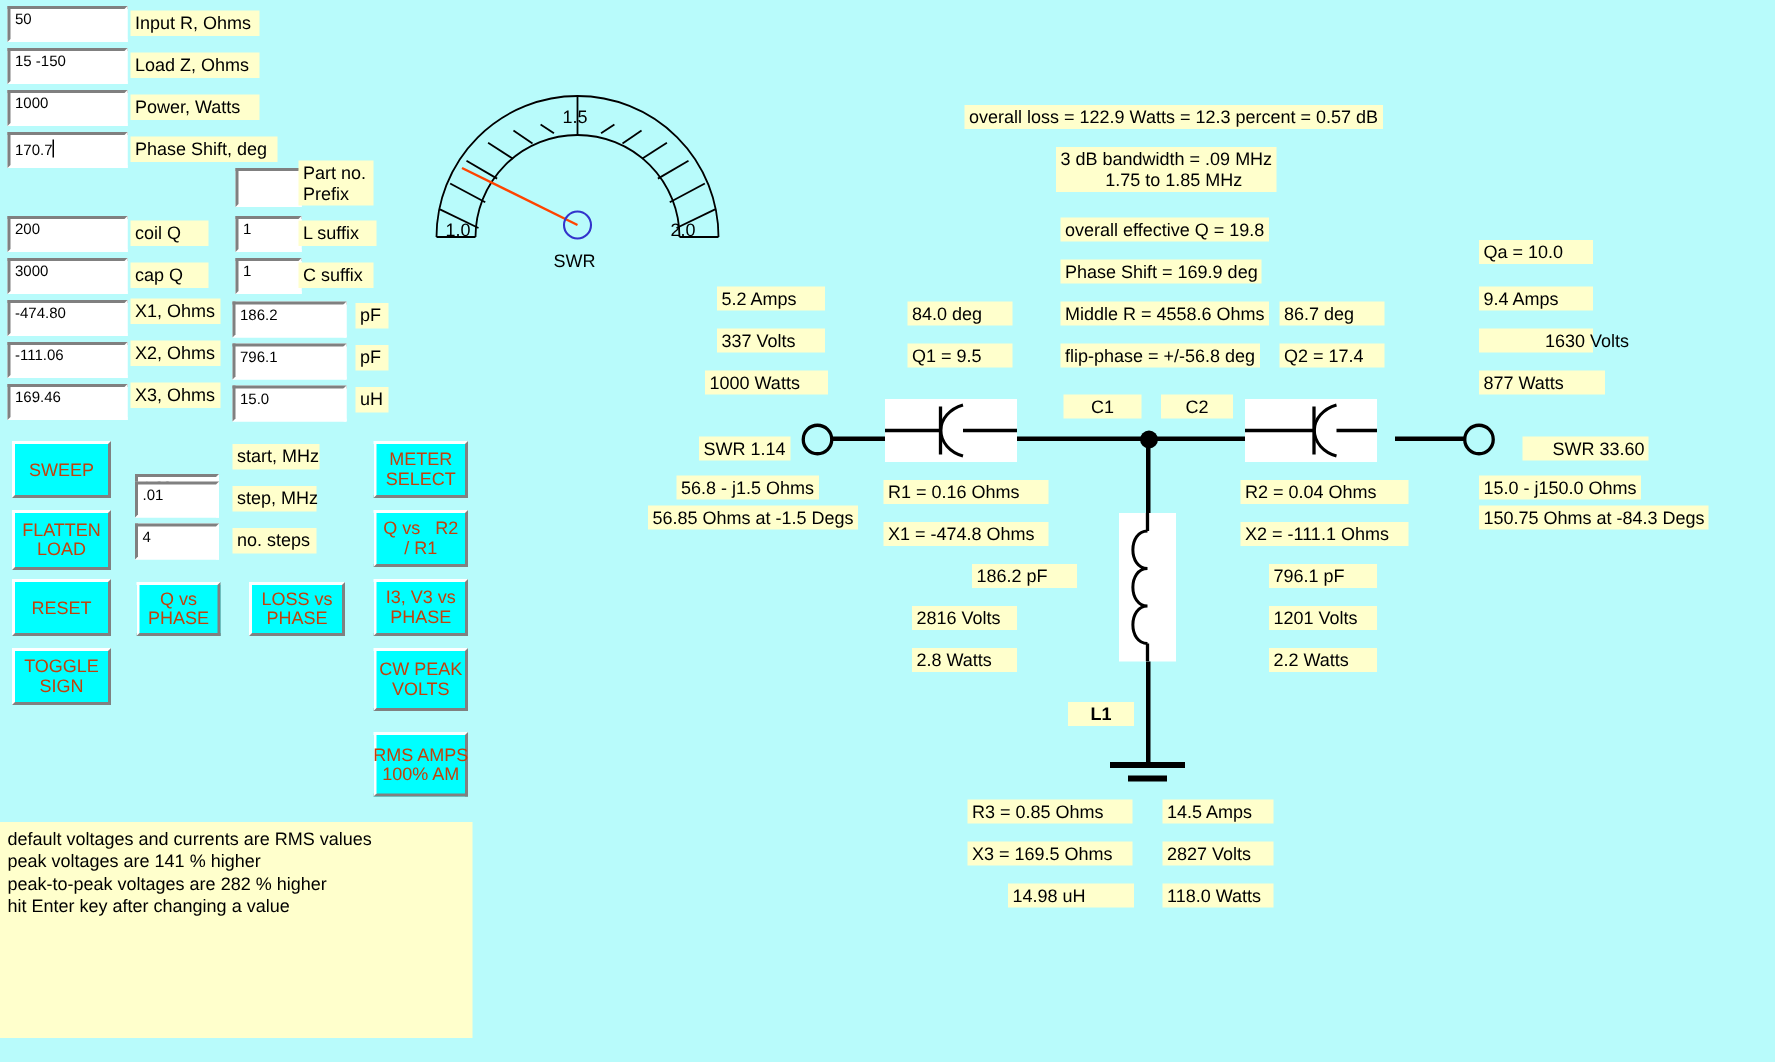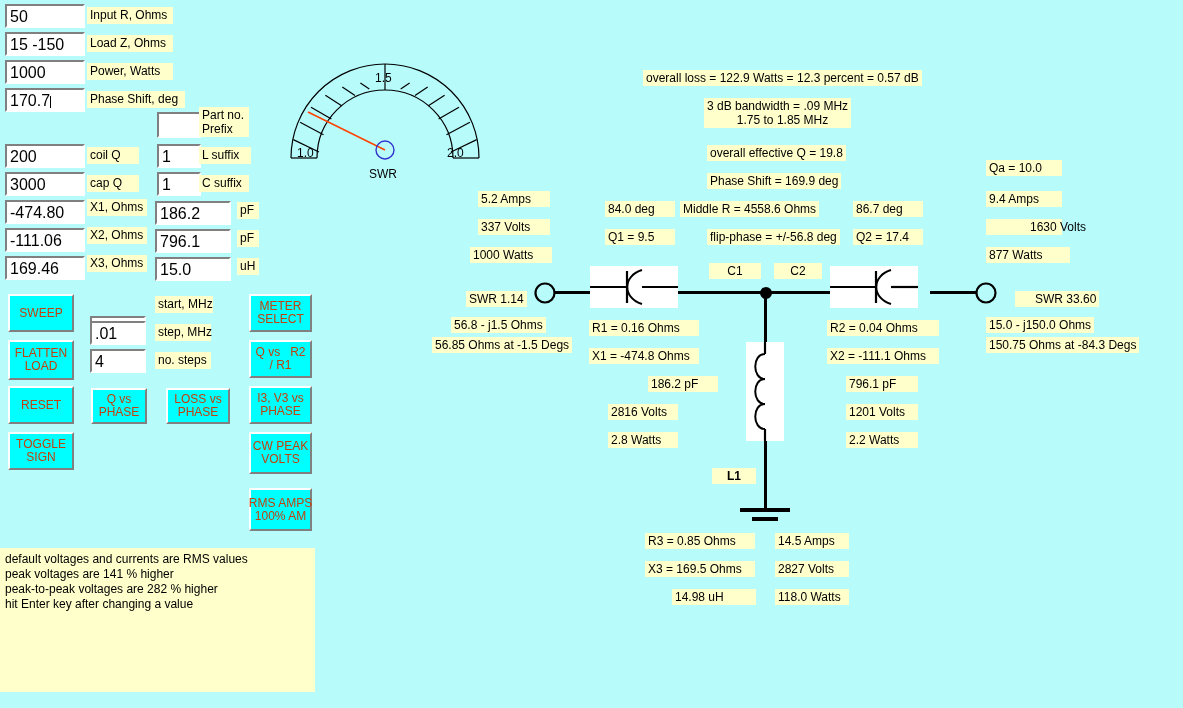--- a/index.html
+++ b/index.html
@@ -17,21 +17,21 @@
   
   .tinput{
     position:absolute;
     background:#ffffff;
     border-top:2px solid #808080;
     border-left:2px solid #808080;
     border-right:2px solid #ffffff;
     border-bottom:2px solid #ffffff;
     box-sizing:border-box;
     font-family:"Liberation Sans", sans-serif;
-    font-size:16px;
+    font-size:10px;
     line-height:1;
     color:#000;
     padding:3px 2px 0 3px;
     outline:none;
   }
   .caret{
     display:inline-block;width:1px;height:12px;background:#000;
     vertical-align:-2px;margin-left:0px;
   }
 
@@ -200,21 +200,21 @@
   <div class="swrtext" style="left:100px;top:21px;">1.5</div>
   <div class="swrtext" style="left:172px;top:96px;">2.0</div>
   <div class="swrtext" style="left:94px;top:117px;">SWR</div>
 </div>
 
 <div class="ylabel" style="left:643px;top:70px;">overall loss = 122.9 Watts = 12.3 percent = 0.57 dB</div>
 <div class="ylabel center" style="left:704px;top:98px;">3 dB bandwidth = .09 MHz
    1.75 to 1.85 MHz</div>
 <div class="ylabel" style="left:707px;top:145px;">overall effective Q = 19.8</div>
 <div class="ylabel" style="left:707px;top:173px;">Phase Shift = 169.9 deg</div>
-<div class="ylabel" style="left:680px;top:201px;">Middle R = 4558.6 Ohms</div>
+<div class="ylabel" style="left:707px;top:201px;">Middle R = 4558.6 Ohms</div>
 <div class="ylabel" style="left:707px;top:229px;">flip-phase = +/-56.8 deg</div>
 
 <div class="ylabel" style="left:478px;top:191px;width:72px;">5.2 Amps</div>
 <div class="ylabel" style="left:478px;top:219px;width:72px;">337 Volts</div>
 <div class="ylabel" style="left:470px;top:247px;width:82px;">1000 Watts</div>
 <div class="ylabel" style="left:466px;top:291px;">SWR 1.14</div>
 <div class="ylabel" style="left:451px;top:317px;">56.8 - j1.5 Ohms</div>
 <div class="ylabel" style="left:432px;top:337px;">56.85 Ohms at -1.5 Degs</div>
 
 <div class="ylabel" style="left:605px;top:201px;width:70px;">84.0 deg</div>

